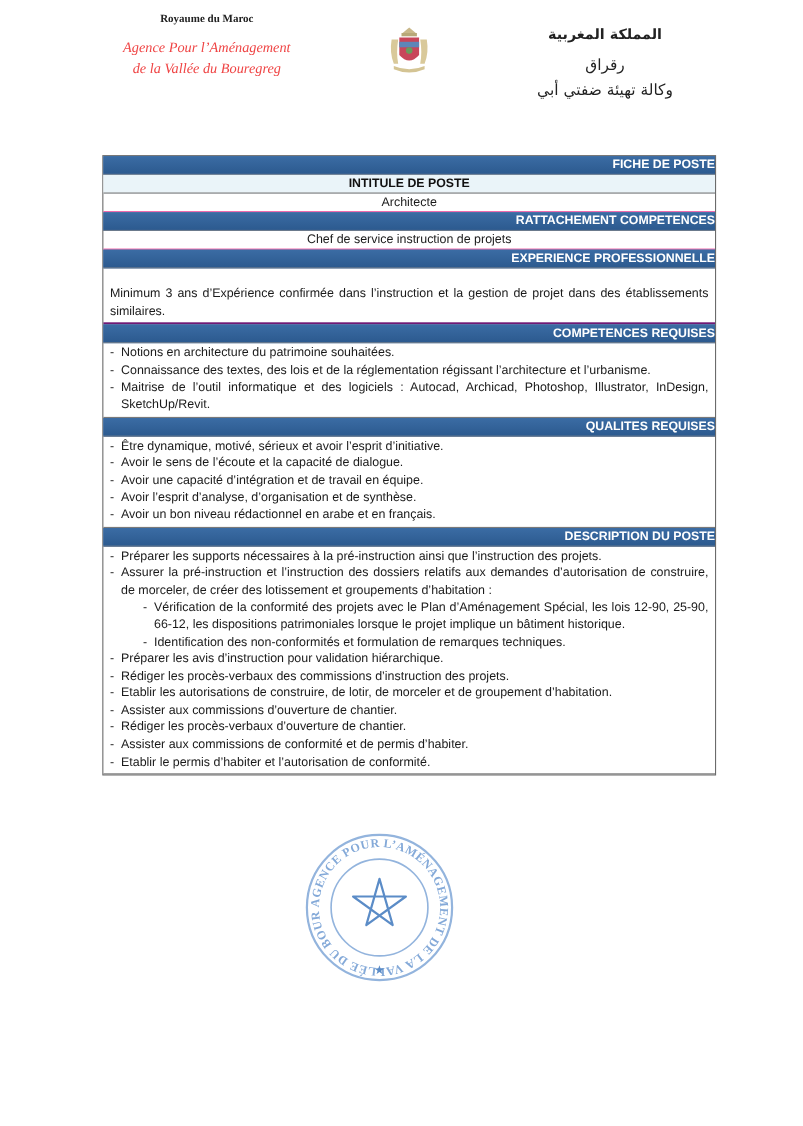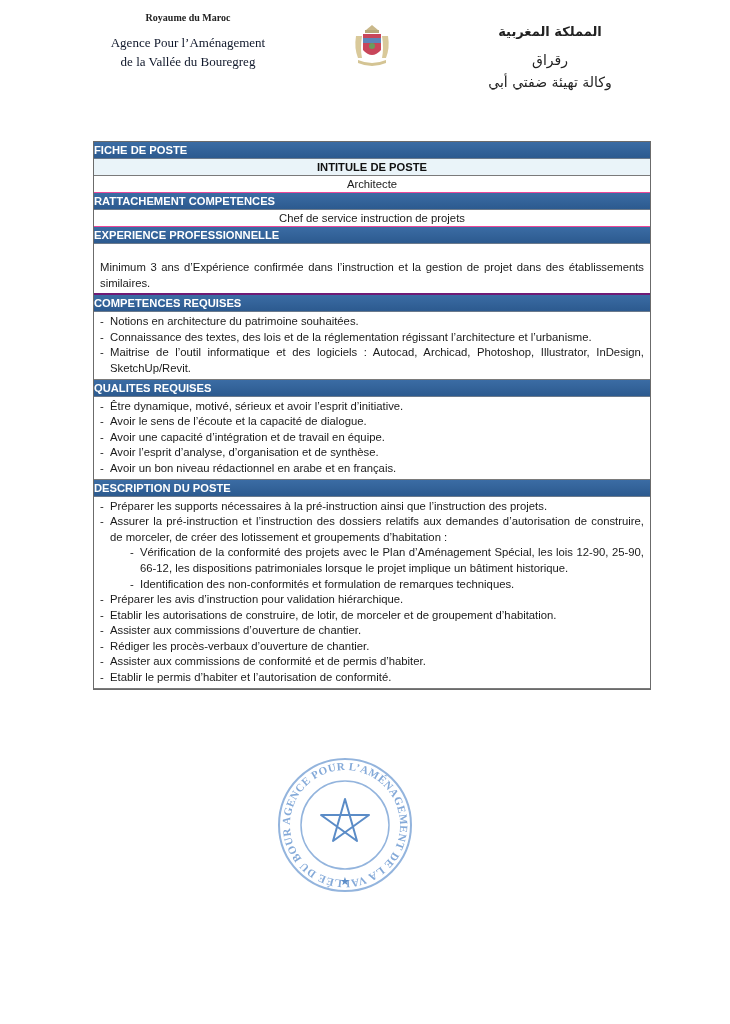--- a/index.html
+++ b/index.html
@@ -5,36 +5,36 @@
   html, body { margin:0; padding:0; }
   body {
     width:730px; height:1024px; background:#ffffff; position:relative; overflow:hidden;
     font-family: "Liberation Sans", "DejaVu Sans", sans-serif; color:#1a1a1a;
   }
   .hdr-left {
     position:absolute; left:88px; top:12px; width:200px; text-align:center;
     font-family:"Liberation Serif","DejaVu Serif",serif; color:#222;
   }
   .hdr-left .kingdom { font-weight:bold; font-size:10px; margin-bottom:10px; }
-  .hdr-left .agency { font-size:13px; line-height:19px; color:#0f172a; }
+  .hdr-left .agency { font-size:13px; line-height:19px; color:#ef4444;font-style:italic; }
   .hdr-right {
     position:absolute; left:475px; top:24px; width:150px; text-align:center; direction:rtl;
     font-family:"DejaVu Sans", sans-serif; color:#222;
   }
   .hdr-right .kingdom { font-weight:bold; font-size:13px; margin-bottom:10px; }
   .hdr-right .agency { font-size:14px; line-height:22px; }
   .emblem { position:absolute; left:350px; top:22px; width:44px; height:48px; }
 
   .sheet {
     position:absolute; left:93px; top:141px; width:556px;
     border:1px solid #6b6b6b; background:#fff;
     font-size:11.3px; line-height:15.6px;
   }
   .band {
-    background:#2f5f97; color:#ffffff; text-align:left; font-weight:bold;
+    background:#2f5f97; color:#ffffff; text-align:right; font-weight:bold;
     height:16px; line-height:16px; font-size:11.2px; border-bottom:1px solid #6b7a8c;
     background-image:linear-gradient(#3b6ca4,#2c5a8f);
   }
   .subband {
     background:#eaf4f9; color:#111; text-align:center; font-weight:bold;
     height:16px; line-height:16px; border-bottom:1px solid #7a7a7a; font-size:11.2px;
   }
   .cell-center { text-align:center; height:16px; line-height:16px; border-bottom:1px solid #ec4899; }
   .cell-text { padding:16px 6px 2px 6px; text-align:justify; border-bottom:2px solid #701a75; }
   ul.dash { list-style:none; margin:0; padding:2px 6px 2px 6px; border-bottom:1px solid #7a7a7a; }
@@ -101,20 +101,21 @@
     <li>Avoir un bon niveau rédactionnel en arabe et en français.</li>
   </ul>
 
   <div class="band">DESCRIPTION DU POSTE</div>
   <ul class="dash last">
     <li>Préparer les supports nécessaires à la pré-instruction ainsi que l’instruction des projets.</li>
     <li>Assurer la pré-instruction et l’instruction des dossiers relatifs aux demandes d’autorisation de construire, de morceler, de créer des lotissement et groupements d’habitation :</li>
     <li class="sub">Vérification de la conformité des projets avec le Plan d’Aménagement Spécial, les lois 12-90, 25-90, 66-12, les dispositions patrimoniales lorsque le projet implique un bâtiment historique.</li>
     <li class="sub">Identification des non-conformités et formulation de remarques techniques.</li>
     <li>Préparer les avis d’instruction pour validation hiérarchique.</li>
+    <li>Rédiger les procès-verbaux des commissions d’instruction des projets.</li>
     <li>Etablir les autorisations de construire, de lotir, de morceler et de groupement d’habitation.</li>
     <li>Assister aux commissions d’ouverture de chantier.</li>
     <li>Rédiger les procès-verbaux d’ouverture de chantier.</li>
     <li>Assister aux commissions de conformité et de permis d’habiter.</li>
     <li>Etablir le permis d’habiter et l’autorisation de conformité.</li>
   </ul>
 </div>
 
 <svg class="stamp" viewBox="0 0 140 140">
   <defs>

